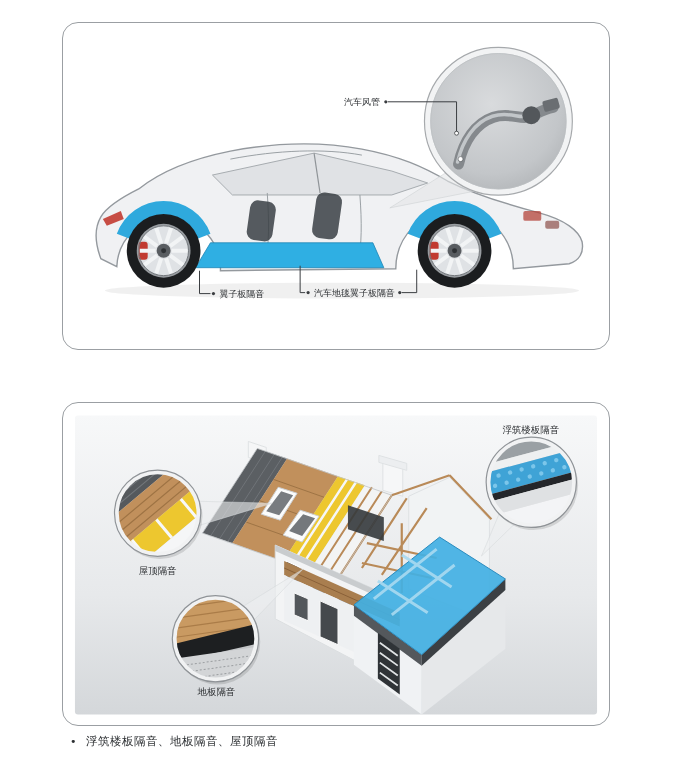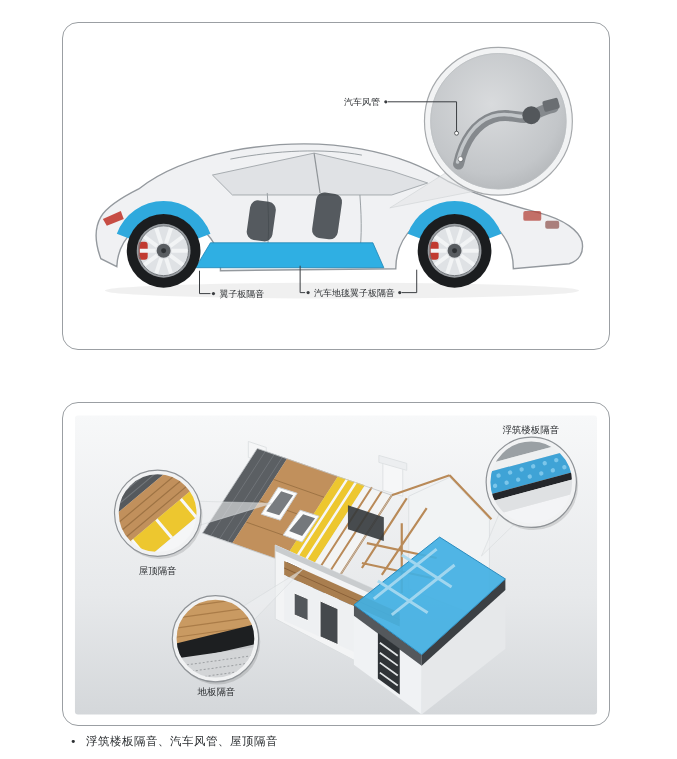--- a/index.html
+++ b/index.html
@@ -266,16 +266,16 @@
 
         <text class="house-label" x="76" y="171">屋顶隔音</text>
         <text class="house-label" x="135" y="292">地板隔音</text>
         <text class="house-label" x="441" y="30">浮筑楼板隔音</text>
       </g>
     </svg>
   </div>
 
   <div class="footer">
     <span class="bullet">•</span>
-    <span>浮筑楼板隔音、汽车风管、屋顶隔音</span>
+    <span>浮筑楼板隔音、地板隔音、屋顶隔音</span>
   </div>
 
 </div>
 
 </body></html>

